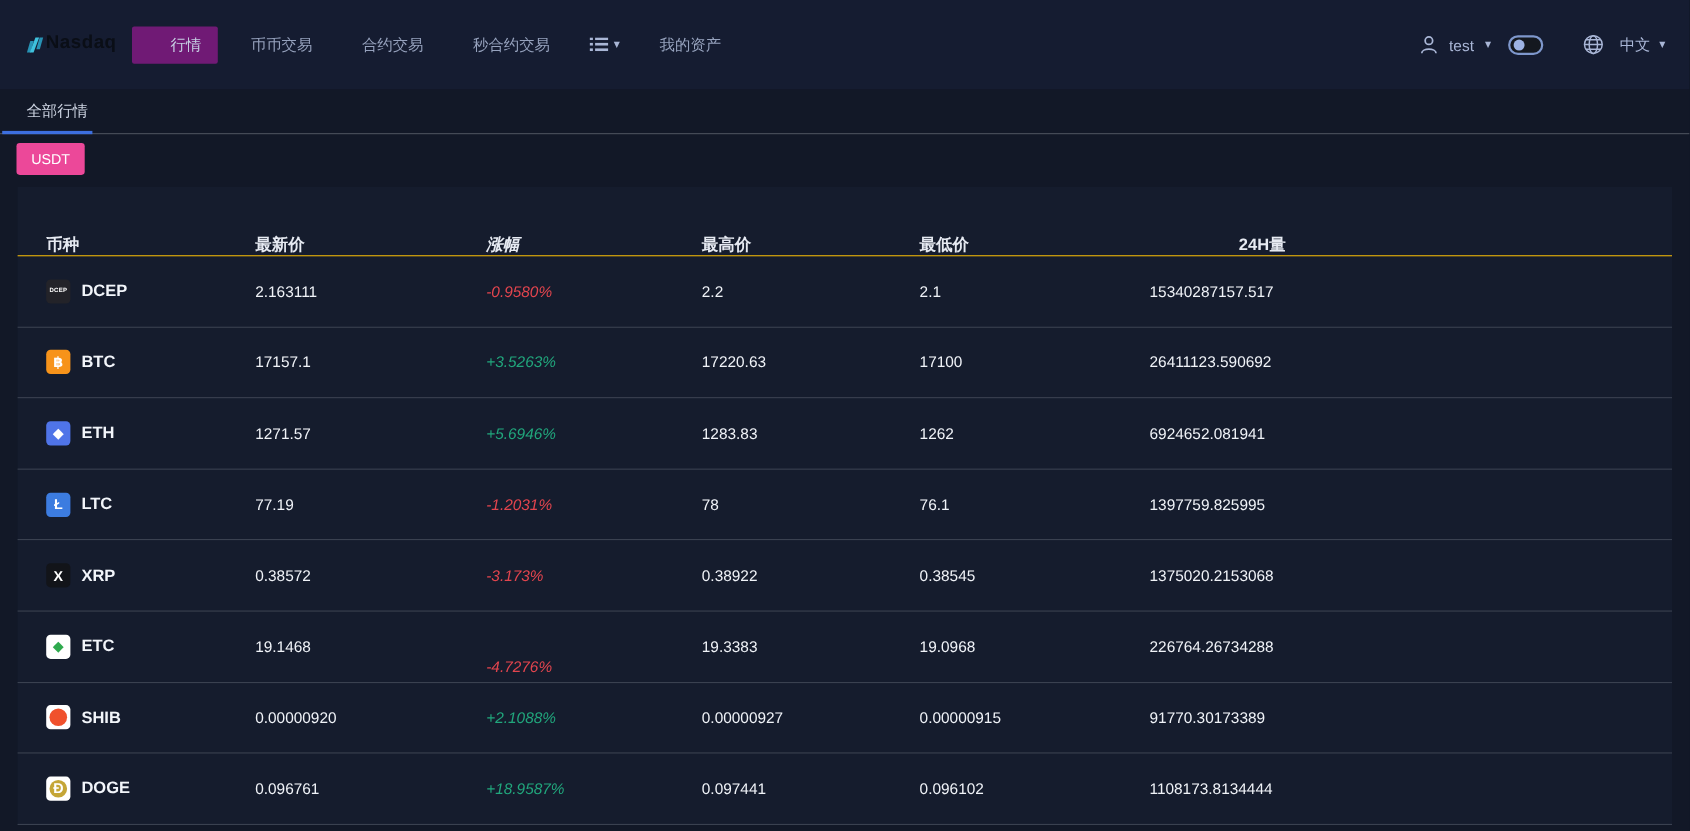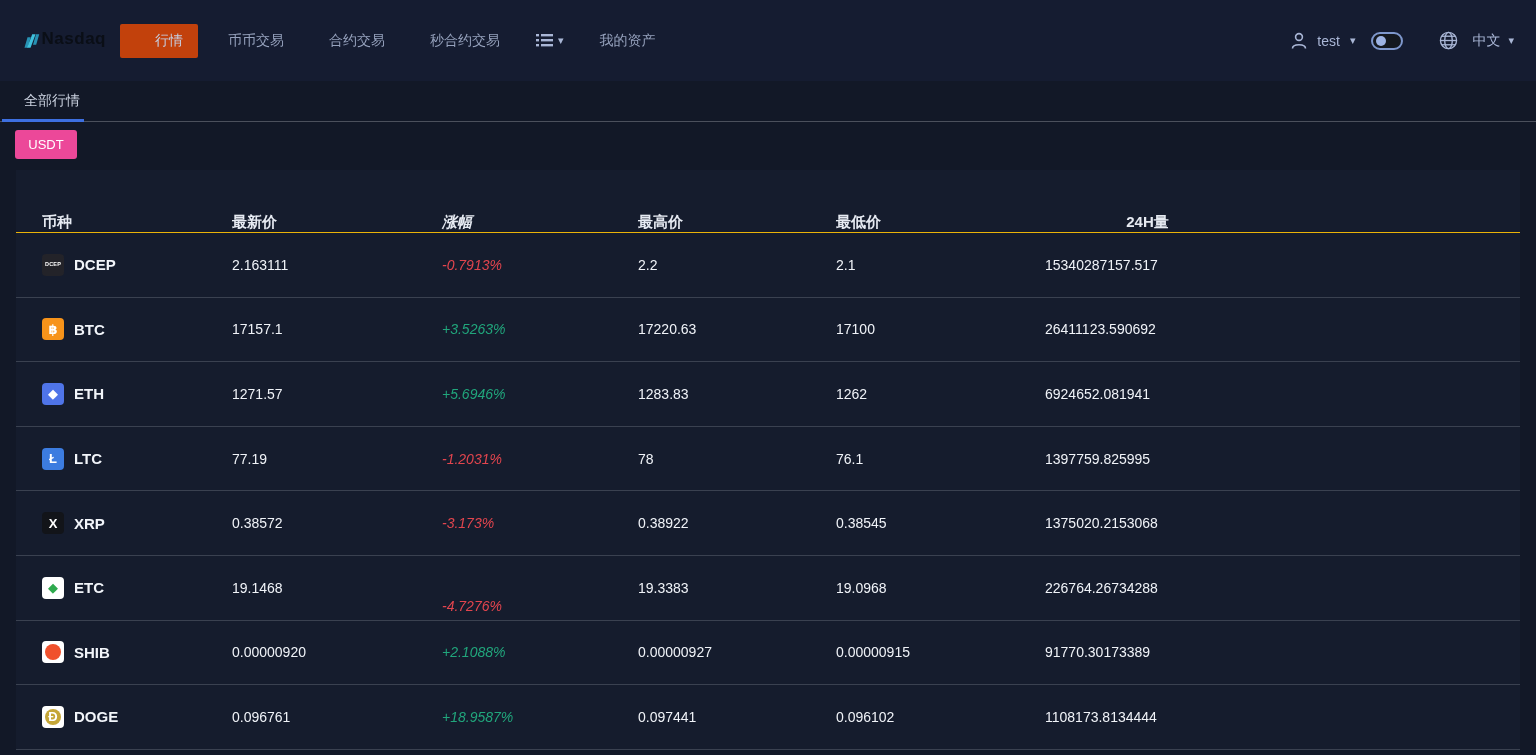--- a/index.html
+++ b/index.html
@@ -5,21 +5,21 @@
   * { margin:0; padding:0; box-sizing:border-box; }
   html,body { width:1536px; height:755px; overflow:hidden;
     background:#121827; font-family:"Liberation Sans","DejaVu Sans",sans-serif; }
 
   
   .navbar { height:81px; background:#151c31; display:flex; align-items:center; padding:0 22px; }
   .logo { display:flex; align-items:center; margin-right:14px; width:84px; }
   .logo-text { font-size:17px; font-weight:bold; color:#0a0e16; letter-spacing:.5px; margin-top:-3px; }
   .nav-items { display:flex; align-items:center; }
   .nav-item { font-size:14px; color:#96a2bd; padding:8px 15px; margin-right:15px; cursor:pointer; white-space:nowrap; }
-  .nav-item.active { background:#c2410c; border-radius:2px; color:#c6cfe3;padding-left:35px; }
+  .nav-item.active { background:#701a75; border-radius:2px; color:#c6cfe3;padding-left:35px; }
   .nav-dd { display:flex; align-items:center; gap:5px; margin-right:15px; padding:8px 6px; cursor:pointer; }
   .caret { color:#a9b6d6; font-size:11px; }
   .nav-right { margin-left:auto; display:flex; align-items:center; gap:8px; color:#a9b6d6; font-size:14px; }
   .user-name { margin:0 2px; }
   .toggle { width:32px; height:18px; border:2px solid #7e97cc; border-radius:10px; background:#14181f;
     position:relative; margin:0 14px 0 8px; cursor:pointer; }
   .toggle-knob { position:absolute; left:3px; top:2px; width:10px; height:10px; border-radius:50%; background:#9db3e3; }
   .globe-wrap { margin:0 6px 0 14px; display:flex; }
   .lang { cursor:pointer; }
 
@@ -138,21 +138,21 @@
       <div class="trow">
     <div class="c1">
       <span class="coin-icon" style="background: rgb(35, 35, 41);">
         <span class="coin-circle">
               <span class="coin-glyph tiny" style="color: rgb(255, 255, 255);">DCEP</span>
             </span>
       </span>
       <span class="symbol">DCEP</span>
     </div>
     <div class="c2">2.163111</div>
-    <div class="c3" style="color: rgb(226, 69, 78);">-0.7913%</div>
+    <div class="c3" style="color: rgb(226, 69, 78);">-0.9580%</div>
     <div class="c4">2.2</div>
     <div class="c5">2.1</div>
     <div class="c6">15340287157.517</div>
   </div>
       <div class="trow">
     <div class="c1">
       <span class="coin-icon" style="background: rgb(247, 147, 26);">
         <span class="coin-circle">
               <span class="coin-glyph" style="color: rgb(255, 255, 255);">฿</span>
             </span>

